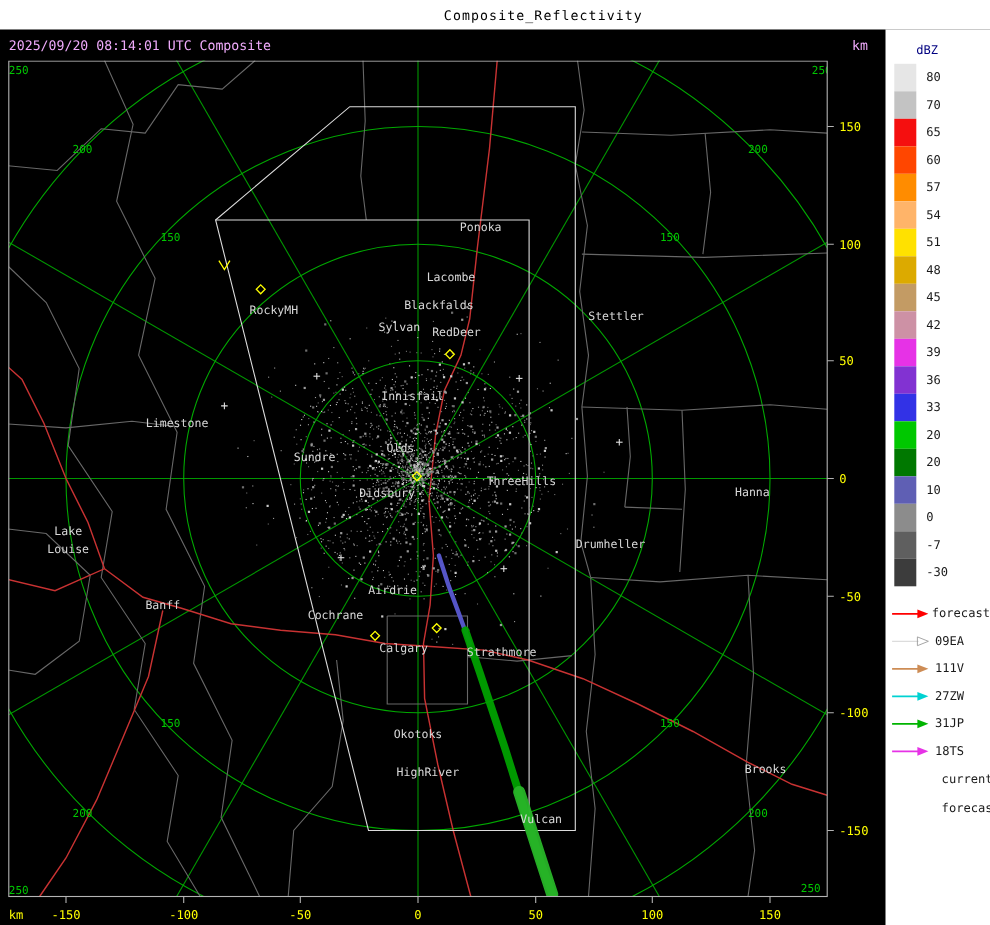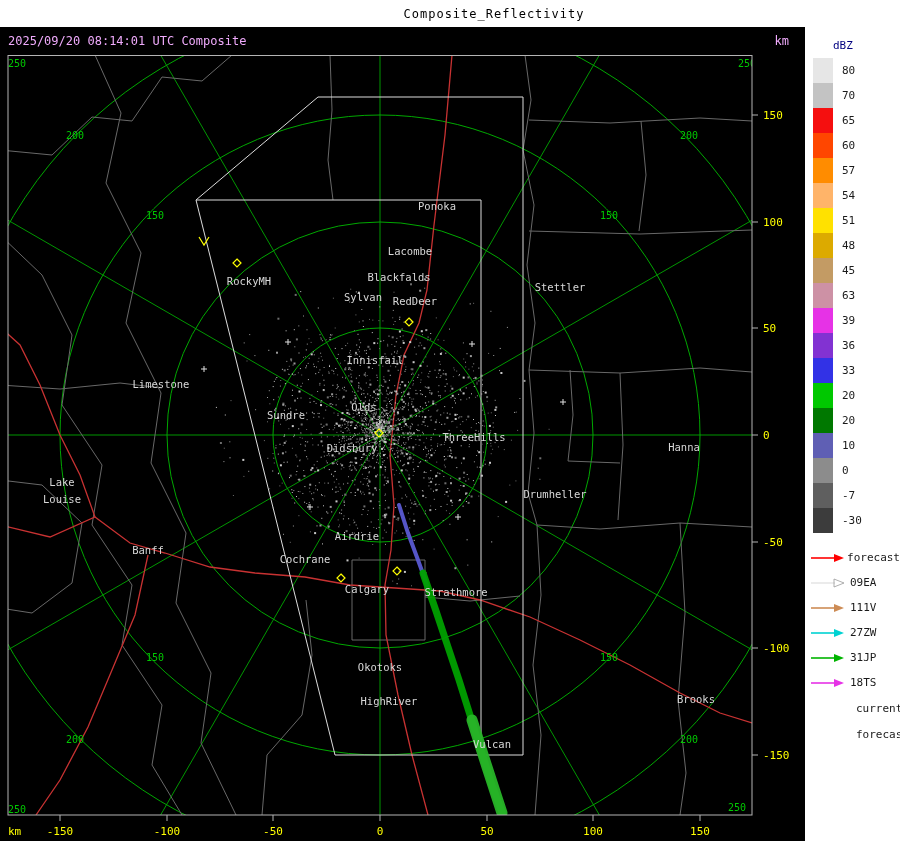--- a/index.html
+++ b/index.html
@@ -2314,21 +2314,21 @@
         <div class="lvl">
           <div class="swatch" style="background: rgb(220, 170, 0);"></div>
           <span>48</span>
         </div>
         <div class="lvl">
           <div class="swatch" style="background: rgb(195, 155, 100);"></div>
           <span>45</span>
         </div>
         <div class="lvl">
           <div class="swatch" style="background: rgb(205, 145, 165);"></div>
-          <span>63</span>
+          <span>42</span>
         </div>
         <div class="lvl">
           <div class="swatch" style="background: rgb(230, 50, 230);"></div>
           <span>39</span>
         </div>
         <div class="lvl">
           <div class="swatch" style="background: rgb(130, 50, 210);"></div>
           <span>36</span>
         </div>
         <div class="lvl">

